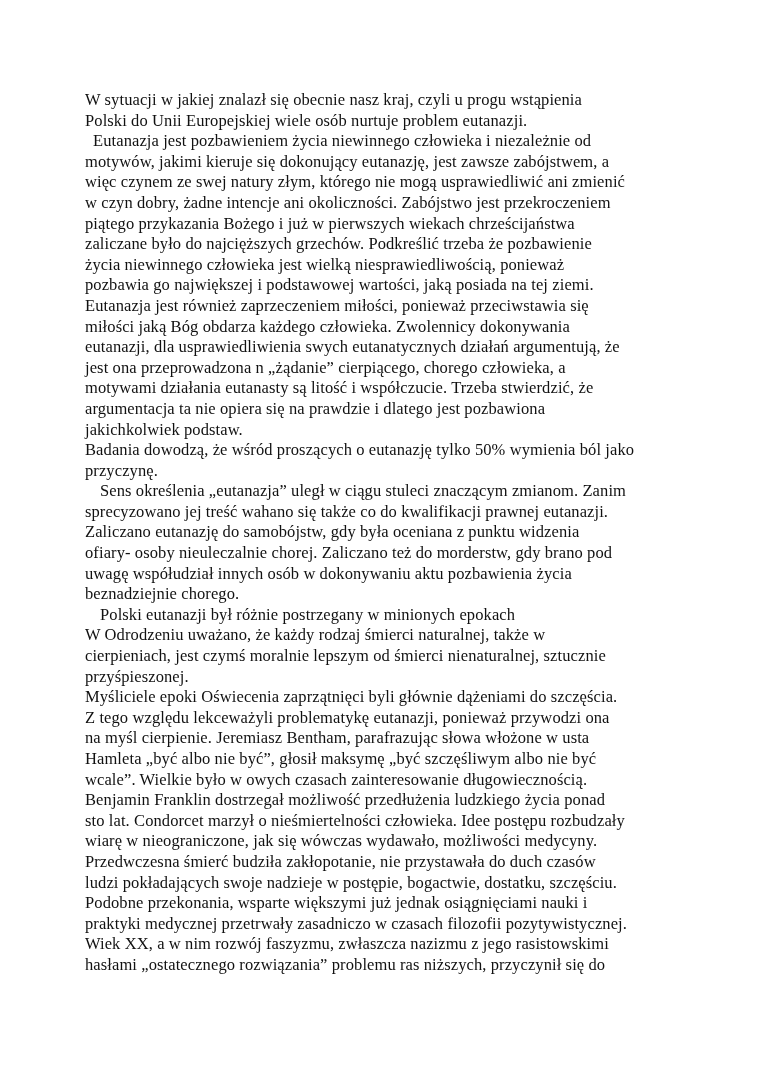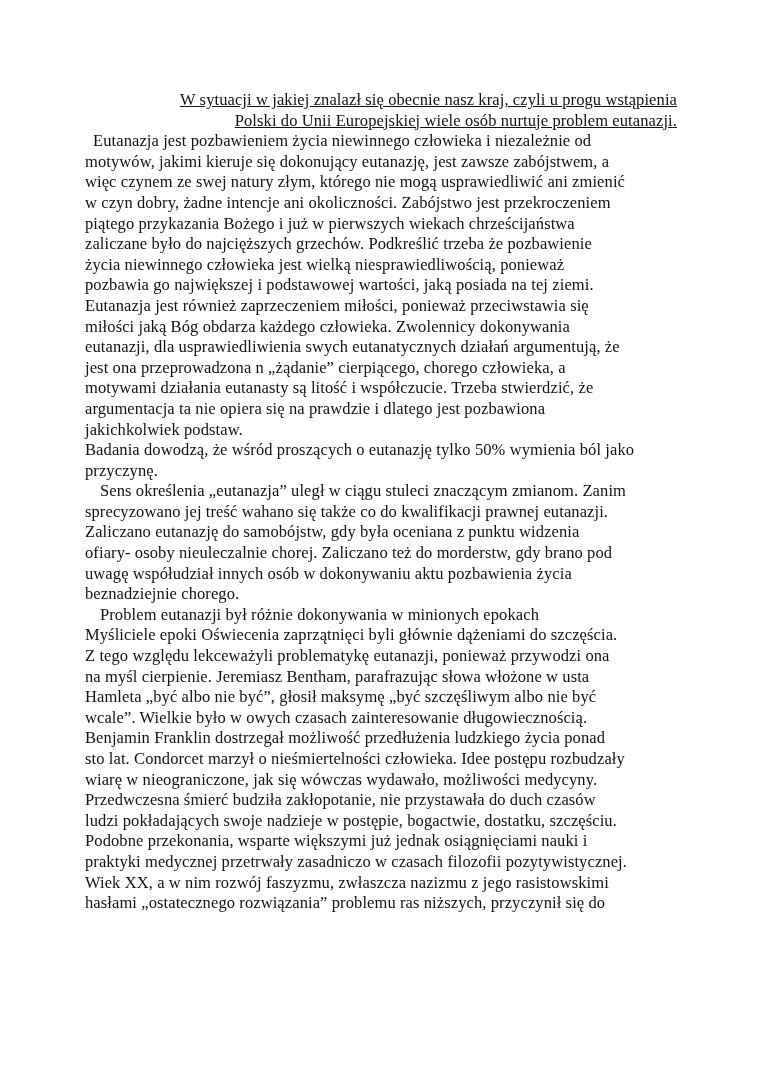--- a/index.html
+++ b/index.html
@@ -23,23 +23,22 @@
   }
   .doc p {
     margin: 0;
     padding: 0;
     font-size: 16.5px;
     line-height: 20.6px;
     white-space: pre;          
     letter-spacing: 0.1px;
   }
   .doc p.center {
-    text-align: right;
+    text-align: left;
     width: 592px;
-    text-decoration: underline;
   }
   .doc p.indent-sm { text-indent: 8px; }
   .doc p.indent-md { text-indent: 15px; }
 </style>
 </head>
 <body>
 
 <div class="page">
   <div class="doc">
     <p class="center">W sytuacji w jakiej znalazł się obecnie nasz kraj, czyli u progu wstąpienia
@@ -60,21 +59,24 @@
 argumentacja ta nie opiera się na prawdzie i dlatego jest pozbawiona
 jakichkolwiek podstaw.</p>
     <p>Badania dowodzą, że wśród proszących o eutanazję tylko 50% wymienia ból jako
 przyczynę.</p>
     <p class="indent-md">Sens określenia „eutanazja” uległ w ciągu stuleci znaczącym zmianom. Zanim
 sprecyzowano jej treść wahano się także co do kwalifikacji prawnej eutanazji.
 Zaliczano eutanazję do samobójstw, gdy była oceniana z punktu widzenia
 ofiary- osoby nieuleczalnie chorej. Zaliczano też do morderstw, gdy brano pod
 uwagę współudział innych osób w dokonywaniu aktu pozbawienia życia
 beznadziejnie chorego.</p>
-    <p class="indent-md">Problem eutanazji był różnie dokonywania w minionych epokach</p>
+    <p class="indent-md">Polski eutanazji był różnie postrzegany w minionych epokach</p>
+    <p>W Odrodzeniu uważano, że każdy rodzaj śmierci naturalnej, także w
+cierpieniach, jest czymś moralnie lepszym od śmierci nienaturalnej, sztucznie
+przyśpieszonej.</p>
     <p>Myśliciele epoki Oświecenia zaprzątnięci byli głównie dążeniami do szczęścia.
 Z tego względu lekceważyli problematykę eutanazji, ponieważ przywodzi ona
 na myśl cierpienie. Jeremiasz Bentham, parafrazując słowa włożone w usta
 Hamleta „być albo nie być”, głosił maksymę „być szczęśliwym albo nie być
 wcale”. Wielkie było w owych czasach zainteresowanie długowiecznością.
 Benjamin Franklin dostrzegał możliwość przedłużenia ludzkiego życia ponad
 sto lat. Condorcet marzył o nieśmiertelności człowieka. Idee postępu rozbudzały
 wiarę w nieograniczone, jak się wówczas wydawało, możliwości medycyny.
 Przedwczesna śmierć budziła zakłopotanie, nie przystawała do duch czasów
 ludzi pokładających swoje nadzieje w postępie, bogactwie, dostatku, szczęściu.

